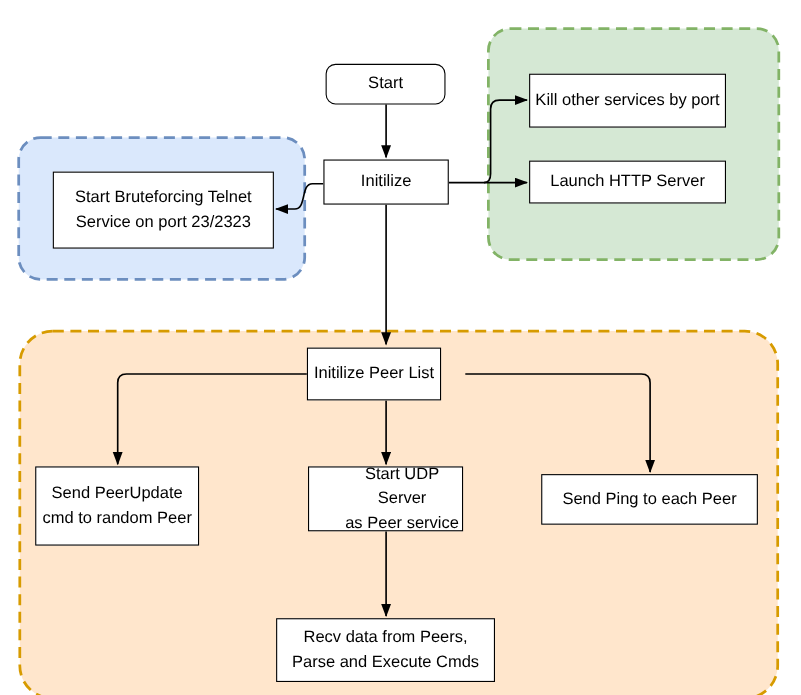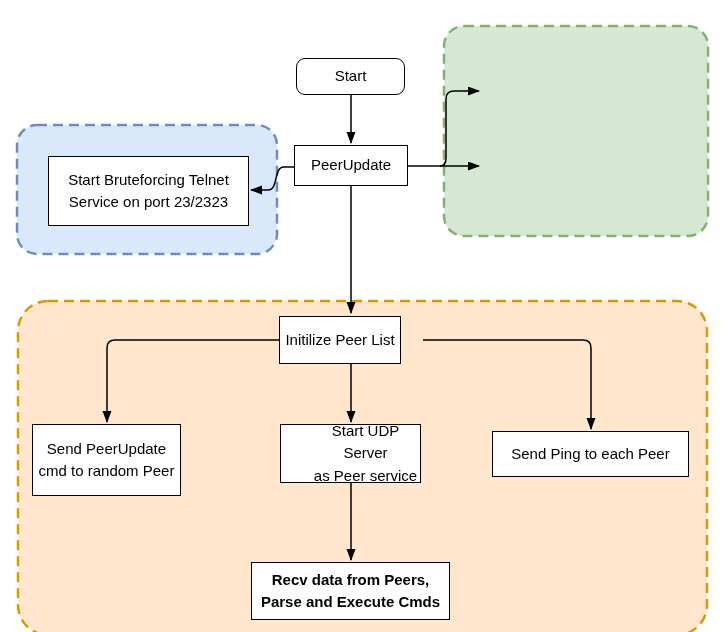--- a/index.html
+++ b/index.html
@@ -28,21 +28,21 @@
   .nowrap{white-space:nowrap;}
   .node-start      {left:296px; top:42px;  width:109px; height:37px; border-radius:9px;}
   .node-deamonize  {left:294px; top:129px; width:114px; height:41px;}
   .node-telnet     {left:48px;  top:140px; width:201px; height:70px;}
   .node-kill       {left:481px; top:51px;  width:179px; height:49px;}
   .node-http       {left:481px; top:130px; width:179px; height:39px;}
   .node-peerlist   {left:279px; top:300px; width:122px; height:48px;}
   .node-peerupdate {left:32px;  top:408px; width:149px; height:72px;}
   .node-udp        {left:280px; top:408px; width:141px; height:59px;padding-left:30px;}
   .node-ping       {left:492px; top:415px; width:197px; height:46px;}
-  .node-recv       {left:251px; top:546px; width:199px; height:58px;font-weight:bold;}
+  .node-recv       {left:251px; top:546px; width:199px; height:58px;}
 </style>
 </head>
 <body>
 
 <div class="canvas">
 
   <svg class="layer" width="728" height="632" viewBox="0 0 728 632">
     <defs>
       <marker id="arrowhead" markerUnits="userSpaceOnUse" markerWidth="13" markerHeight="10" refX="11" refY="4.5" orient="auto">
         <path d="M0,0 L12,4.5 L0,9 Z" fill="#000000"></path>
@@ -59,26 +59,28 @@
     <path class="edge" d="M 440 150 Q 446 150 446 142 L 446 83 Q 446 75 454 75 L 479 75" marker-end="url(#arrowhead)"></path>
     <path class="edge" d="M 351 170 L 351 297" marker-end="url(#arrowhead)"></path>
     <path class="edge" d="M 279 324 L 115 324 Q 107 324 107 332 L 107 406" marker-end="url(#arrowhead)"></path>
     <path class="edge" d="M 351 348 L 351 406" marker-end="url(#arrowhead)"></path>
     <path class="edge" d="M 423 324 L 583 324 Q 591 324 591 332 L 591 413" marker-end="url(#arrowhead)"></path>
     <path class="edge" d="M 351 467 L 351 544" marker-end="url(#arrowhead)"></path>
   </svg>
 
   <div class="node node-start nowrap">Start</div>
 
-  <div class="node node-deamonize nowrap">PeerUpdate</div>
+  <div class="node node-deamonize nowrap">Initilize</div>
 
   <div class="node node-telnet">Start Bruteforcing Telnet
 Service on port 23/2323</div>
 
+  <div class="node node-kill nowrap">Kill other services by port</div>
 
+  <div class="node node-http nowrap">Launch HTTP Server</div>
 
   <div class="node node-peerlist nowrap">Initilize Peer List</div>
 
   <div class="node node-peerupdate">Send PeerUpdate
 cmd to random Peer</div>
 
   <div class="node node-udp">Start UDP Server
 as Peer service</div>
 
   <div class="node node-ping nowrap">Send Ping to each Peer</div>

